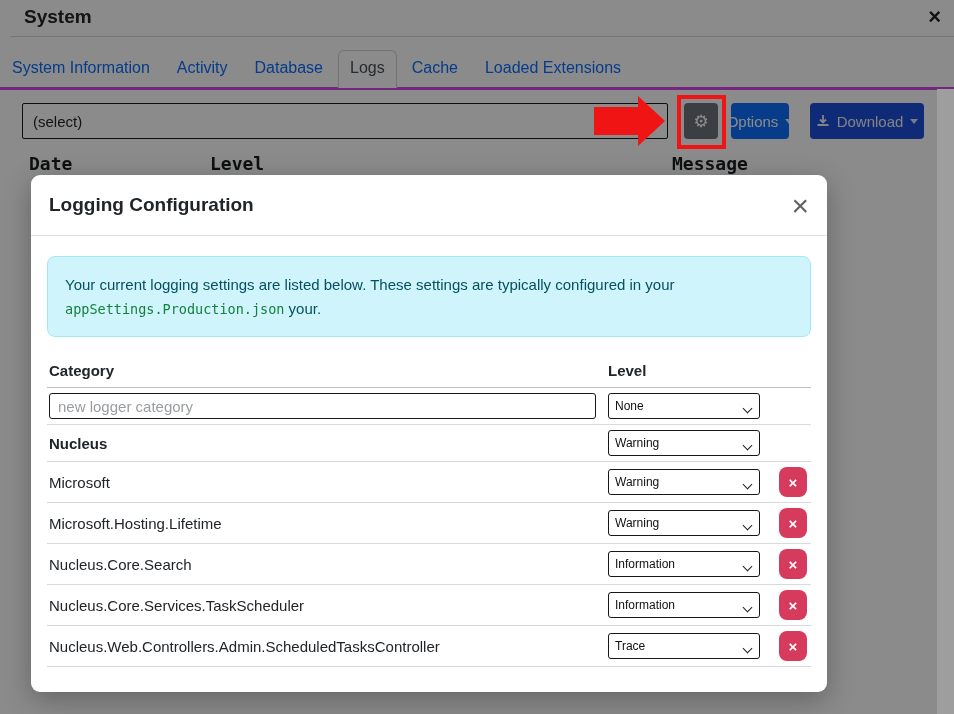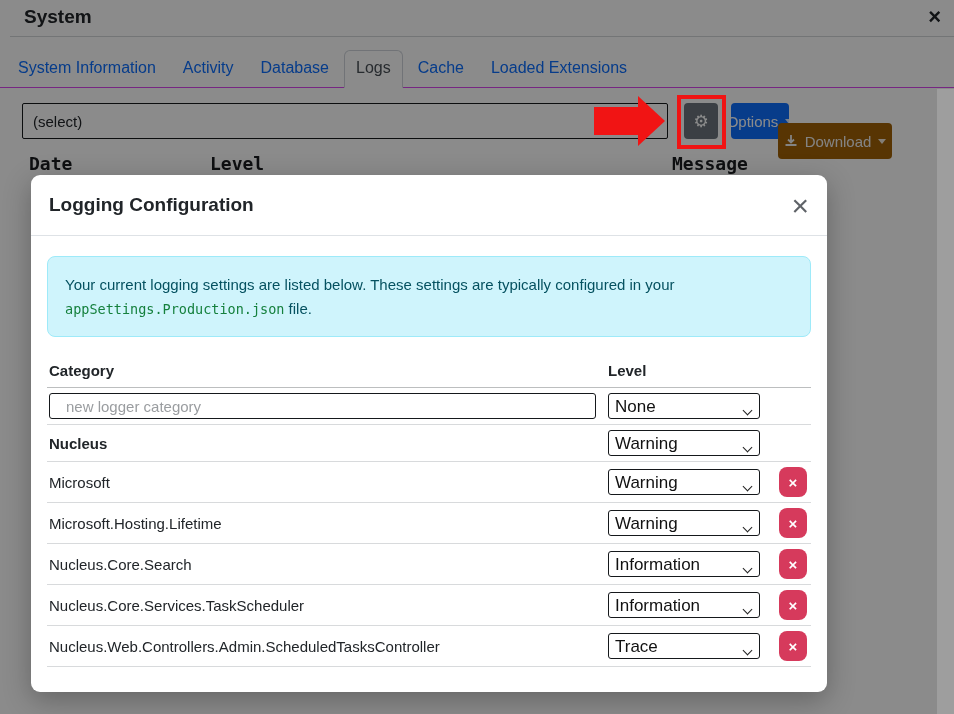--- a/index.html
+++ b/index.html
@@ -5,33 +5,33 @@
   * { margin:0; padding:0; box-sizing:border-box; }
   html,body { background:#666; }
   body { font-family:"Liberation Sans", sans-serif; }
   .page { position:relative; width:954px; height:714px; background:#fff; overflow:hidden; margin:0 auto; }
 
   
   .titlebar { position:absolute; left:0; top:0; right:0; height:37px; border-bottom:1px solid #d3d6d9; background:#fff;margin-left:10px; }
   .window-title { position:absolute; left:14px; top:6px; font-size:19px; font-weight:700; color:#212529; }
   .window-close { position:absolute; right:13px; top:4px; font-size:22px; font-weight:700; color:#212529; cursor:pointer; line-height:1.2; }
 
-  .tabs { position:absolute; left:0; right:0; top:50px; display:flex; align-items:flex-end; padding-left:6px; border-bottom:1px solid #d946ef; font-size:16px; }
+  .tabs { position:absolute; left:0; right:0; top:50px; display:flex; align-items:flex-end; border-bottom:3px solid #d946ef; font-size:16px; }
   .tab { padding:8px 11px 10px; margin-right:3px; margin-bottom:-1px; color:#0d6efd; border:1px solid transparent; border-radius:6px 6px 0 0; cursor:pointer; white-space:nowrap; }
   .tab.active { background:#fff; color:#495057; border-color:#cfd4da #cfd4da #fff; }
 
   .toolbar { position:absolute; left:0; top:103px; right:0; height:36px; }
   .filter-select { position:absolute; left:22px; width:646px; height:36px; background:#fff; border:1.5px solid #15181b; border-radius:2px; display:flex; align-items:center; padding:0 26px 0 10px; font-size:15px; color:#212529; cursor:pointer; }
   .chev { width:8px; height:8px; border-right:2px solid #212529; border-bottom:2px solid #212529; transform:rotate(45deg); pointer-events:none; }
   .filter-select .chev { position:absolute; right:8px; top:12px; }
 
   .tool-btn { position:absolute; top:0; height:36px; border:none; border-radius:4px; display:flex; align-items:center; justify-content:center; color:#fff; font-size:15px; font-family:inherit; cursor:pointer; gap:7px; }
   .gear-btn { left:684px; width:34px; background:#6c757d; font-size:17px; }
   .options-btn { left:731px; width:58px; background:#0d6efd; }
-  .download-btn { left:778px; width:114px; background:#a16207; color:#f1f1f1;margin-top:20px; }
+  .download-btn { left:810px; width:114px; background:#1d4ed8; color:#f1f1f1; }
   .caret-down { width:0; height:0; border-left:4px solid transparent; border-right:4px solid transparent; border-top:5px solid rgba(255,255,255,.85); }
 
   .log-headers { position:absolute; left:0; right:0; top:153px; height:20px; font-family:"DejaVu Sans Mono", monospace; font-weight:700; font-size:18px; color:#1a1d20; }
   .lh-date { position:absolute; left:29px; }
   .lh-level { position:absolute; left:210px; }
   .lh-message { position:absolute; left:672px; }
 
   
   .backdrop { position:absolute; inset:0; background:rgba(0,0,0,0.455); z-index:10; }
   .scroll-strip { position:absolute; left:937px; width:17px; top:89px; bottom:0; background:#9e9e9e; z-index:11; }
@@ -47,25 +47,25 @@
   .alert-info code { font-family:"DejaVu Sans Mono", monospace; font-size:13.5px; color:#15803d; }
 
   table.cfg { width:100%; margin-top:16px; border-collapse:collapse; }
   .cfg th { text-align:left; font-size:15px; font-weight:700; color:#212529; padding:9px 2px 8px; border-bottom:1px solid #bcbebf; }
   .cfg td { padding:5px 2px; border-bottom:1px solid #d8dadc; font-size:15px; color:#212529; vertical-align:middle; }
   .col-level { width:171px; }
   .col-action { width:34px; }
   .cat-cell { padding-right:10px !important; }
   .bold { font-weight:700; }
 
-  .new-cat-input { width:100%; height:26px; border:1.5px solid #15181b; border-radius:3px; padding:0 16px; font-size:15px; font-family:inherit; color:#be185d; }
+  .new-cat-input { width:100%; height:26px; border:1.5px solid #15181b; border-radius:3px; padding:0 8px; font-size:15px; font-family:inherit; color:#be185d; }
   .new-cat-input::placeholder { color:#9a9da0; }
 
   .sel-wrap { position:relative; width:152px; }
-  .lvl-select { width:152px; height:26px; border:1.5px solid #15181b; border-radius:3px; background:#fff; color:#111; font-size:17px; font-family:inherit; padding:0 24px 0 6px; appearance:none; -webkit-appearance:none; }
+  .lvl-select { width:152px; height:26px; border:1.5px solid #15181b; border-radius:3px; background:#fff; color:#111; font-size:12px; font-family:inherit; padding:0 24px 0 6px; appearance:none; -webkit-appearance:none; }
   .sel-wrap .chev { position:absolute; right:9px; top:9px; width:7px; height:7px; border-width:1.8px; border-color:#222; }
 
   .del-btn { width:28px; height:30px; border:none; border-radius:8px; background:#d63a5c; color:#fff; font-size:15px; font-weight:700; display:flex; align-items:center; justify-content:center; cursor:pointer; }
 
   
   .anno { z-index:30; position:absolute; }
   .red-box { left:677px; top:95px; width:49px; height:54px; border:4px solid #f11414; }
   .arrow-shaft { left:594px; top:107px; width:45px; height:28px; background:#f11414; }
   .arrow-head { left:638px; top:96px; width:0; height:0; border-top:25px solid transparent; border-bottom:25px solid transparent; border-left:27px solid #f11414; }
 
@@ -121,21 +121,21 @@
   <div class="scroll-strip"></div>
 
   <div class="modal">
     <div class="modal-header">
       <span class="modal-title">Logging Configuration</span>
       <span class="modal-close">×</span>
     </div>
     <div class="modal-body">
 
       <div class="alert-info">
-        <span>Your current logging settings are listed below. These settings are typically configured in your </span><code>appSettings.Production.json</code><span> file.</span>
+        <span>Your current logging settings are listed below. These settings are typically configured in your </span><code>appSettings.Production.json</code><span> your.</span>
       </div>
 
       <table class="cfg">
         <thead>
           <tr>
             <th class="cat-cell">Category</th>
             <th class="col-level">Level</th>
             <th class="col-action"></th>
           </tr>
         </thead>

